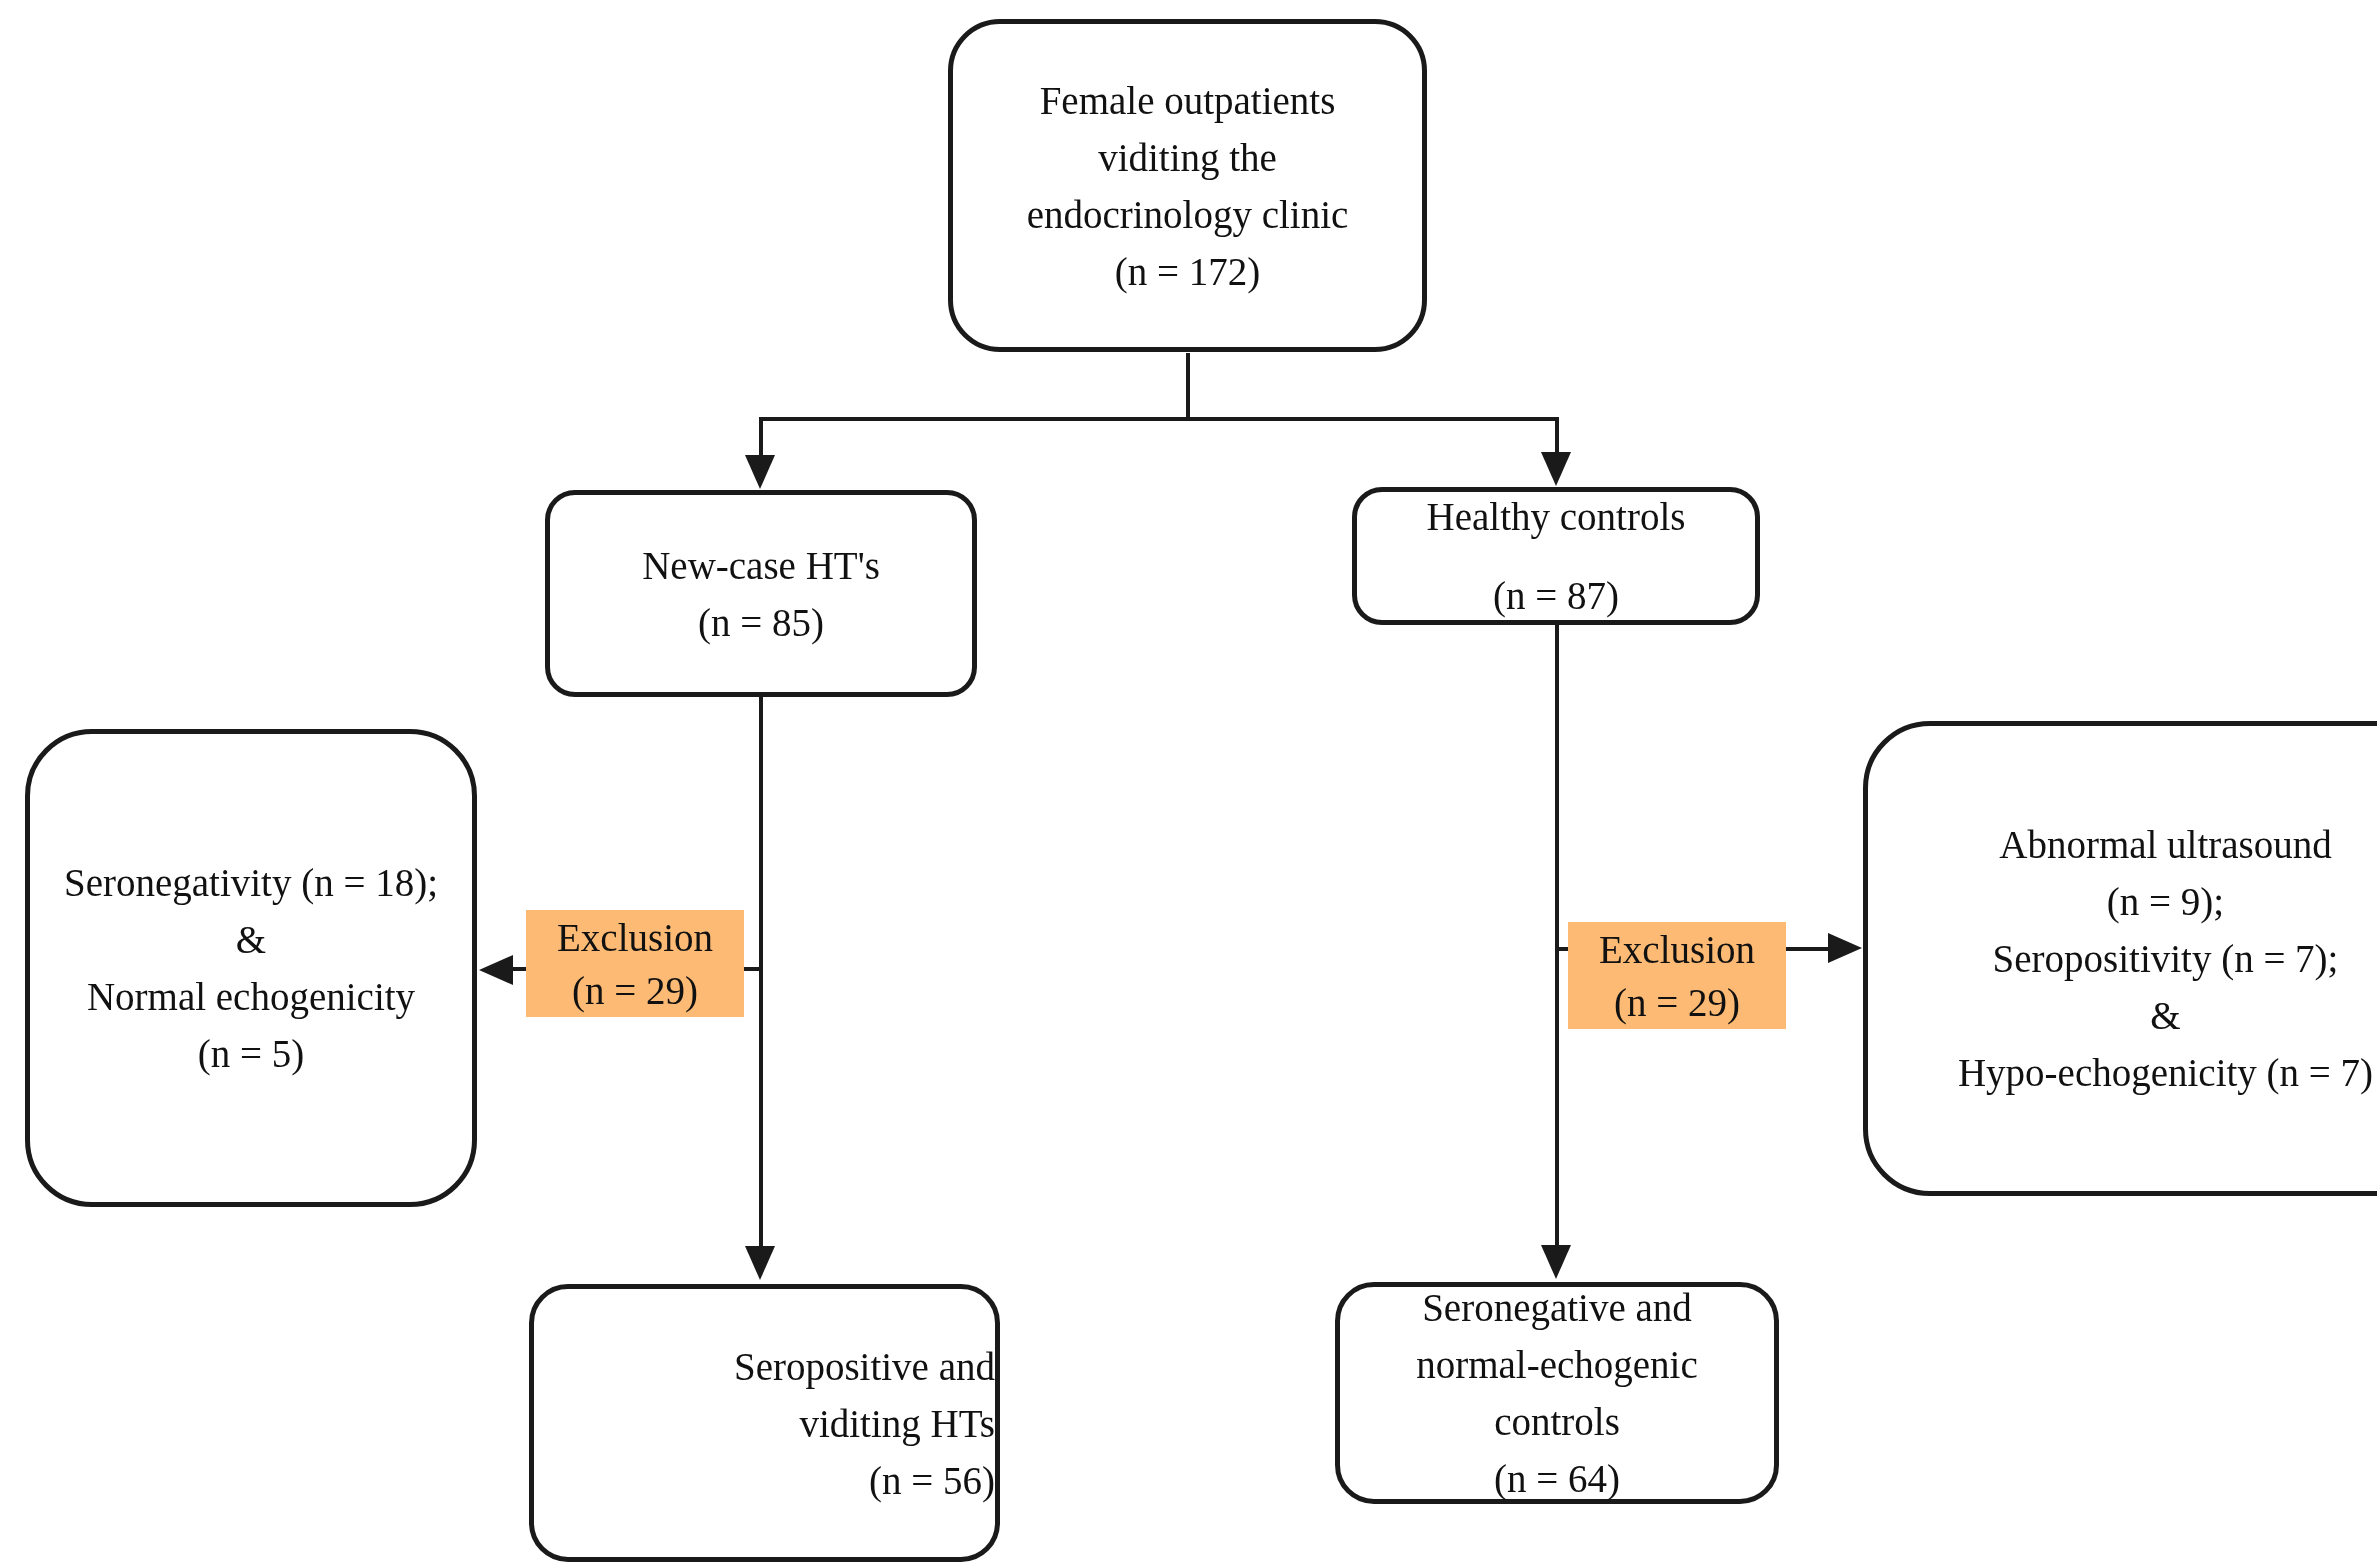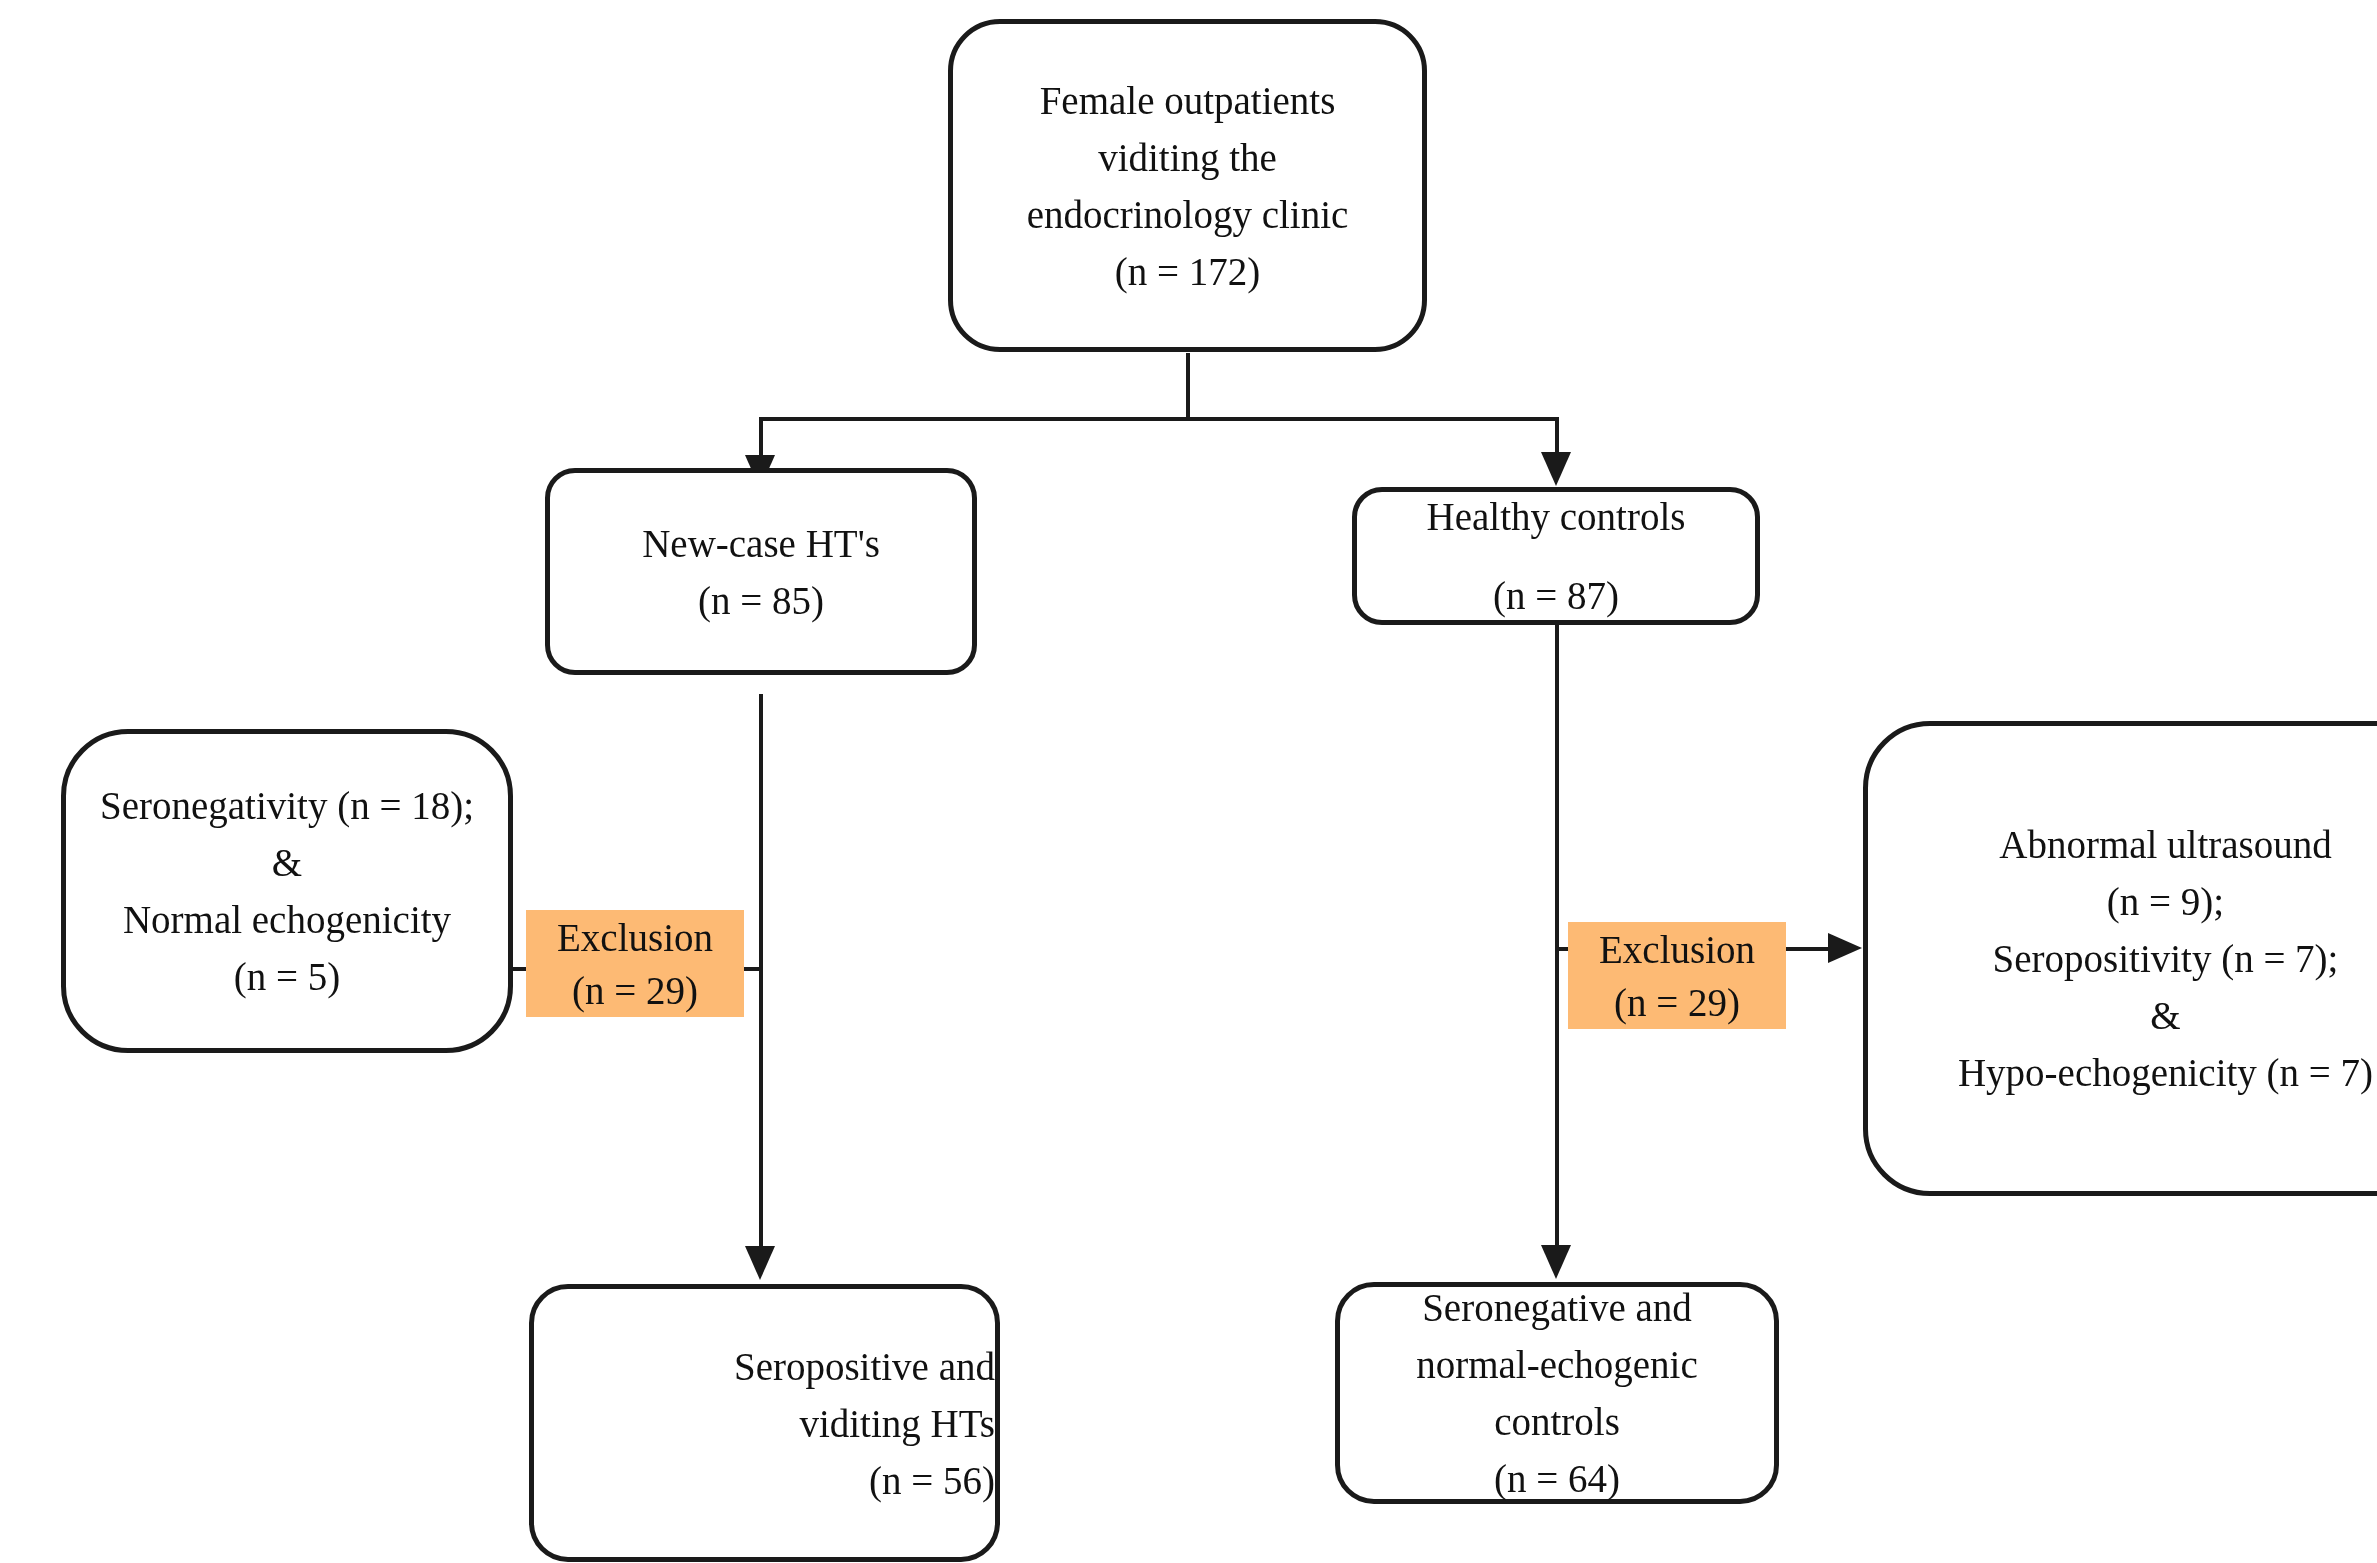--- a/index.html
+++ b/index.html
@@ -64,23 +64,23 @@
     border-bottom: 15.8px solid transparent;
     border-right: 34px solid #1a1a1a;
   }
   .arr-right {
     border-top: 15.8px solid transparent;
     border-bottom: 15.8px solid transparent;
     border-left: 34px solid #1a1a1a;
   }
   
   #box-top      { left: 948px; top: 19.4px;   width: 479px; height: 333px; border-radius: 52px; }
-  #box-newcase  { left: 545px;  top: 468px;  width: 432px; height: 207px; border-radius: 30px; }
+  #box-newcase  { left: 545px;  top: 490px;  width: 432px; height: 207px; border-radius: 30px; }
   #box-healthy  { left: 1352px; top: 487px;  width: 408px; height: 138px; border-radius: 30px; gap: 22px; }
-  #box-excl-l   { left: 25px;   top: 729px; width: 452px; height: 324px; border-radius: 67px; margin-left: 36px; }
+  #box-excl-l   { left: 25px;   top: 729px; width: 452px; height: 478px; border-radius: 67px; }
   #box-excl-r   { left: 1863px; top: 721px; width: 605px; height: 475px; border-radius: 67px; }
   #box-final-l  { left: 529px;  top: 1284px; width: 471px; height: 278px; border-radius: 39px; align-items: flex-end; }
   #box-final-r  { left: 1335px; top: 1282px; width: 444px; height: 222px; border-radius: 39px; }
   
   #lab-excl-l { left: 526px;  top: 910px; width: 218px; height: 107px; }
   #lab-excl-r { left: 1568px; top: 922px; width: 218px; height: 107px; }
 </style>
 </head>
 <body>
 

